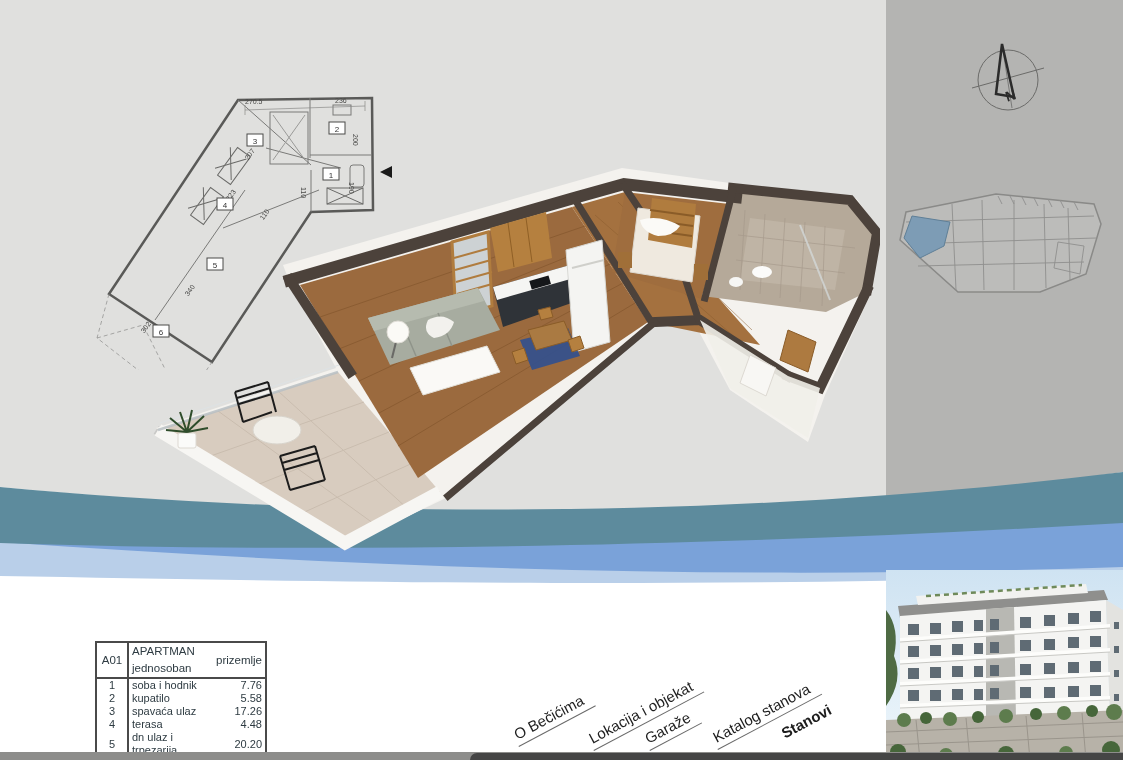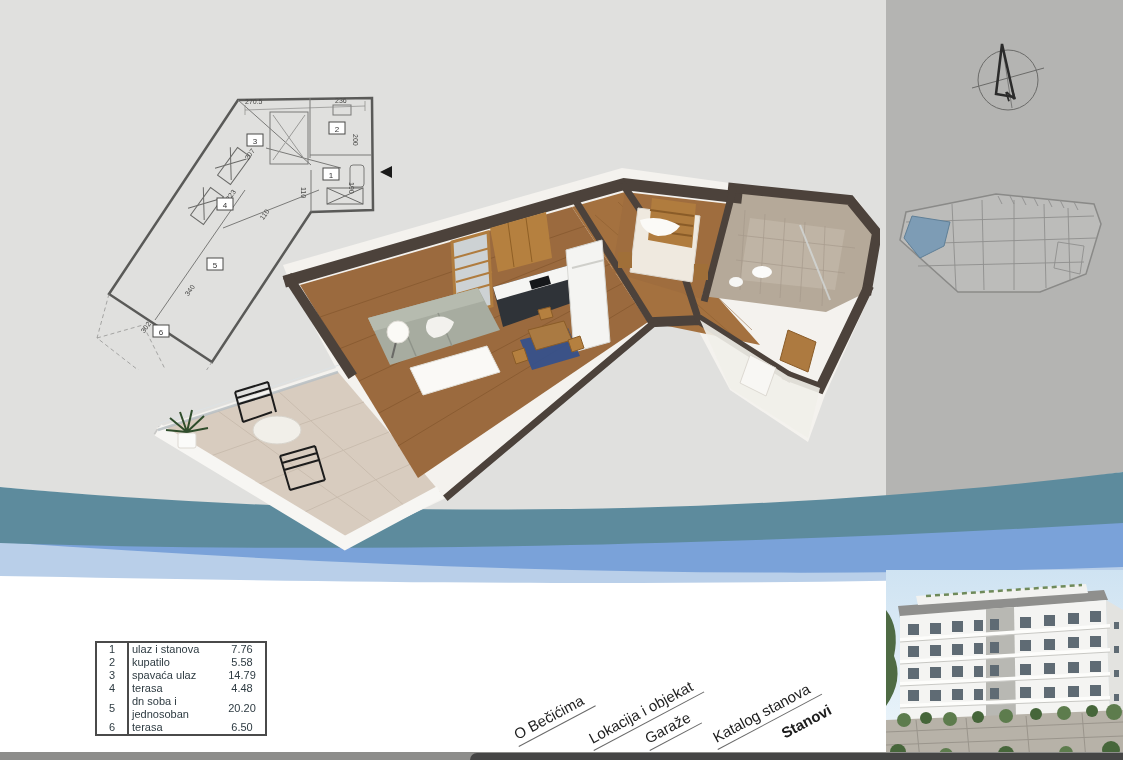--- a/index.html
+++ b/index.html
@@ -12,21 +12,21 @@
   .apt3d{position:absolute;left:140px;top:140px;width:740px;height:440px;z-index:3;}
   .compass{position:absolute;left:966px;top:36px;width:84px;height:84px;z-index:2;}
   .siteplan{position:absolute;left:898px;top:182px;width:212px;height:140px;z-index:2;}
   .photo{position:absolute;left:886px;top:570px;width:237px;height:190px;z-index:4;}
   
   .roomtable{position:absolute;left:95px;top:641px;width:172px;z-index:5;background:#fff;
     border:2px solid #4a4a4a;border-collapse:collapse;color:#2e3b42;font-size:11px;}
   .roomtable td{padding:0 3px;line-height:13px;}
   .roomtable .hdr td{border-bottom:2px solid #4a4a4a;line-height:17px;font-size:11.5px;}
   .roomtable .numcol{width:24px;text-align:center;border-right:2px solid #4a4a4a;}
-  .roomtable .areacol{text-align:center;width:40px;}
+  .roomtable .areacol{text-align:right;width:40px;}
   .roomtable .sub{text-align:right;color:#2e3b42;}
   
   .nav-link{position:absolute;display:inline-block;white-space:nowrap;z-index:6;
     transform:rotate(-28deg);transform-origin:left bottom;color:#1d1d1d;font-size:15px;
     padding:2px 8px 3px 2px;border-bottom:1px solid #6a6a6a;cursor:pointer;text-decoration:none;}
   .nav-1{left:519px;top:724px;}
   .nav-2{left:594px;top:728px;}
   .nav-3{left:650px;top:728px;}
   .nav-4{left:718px;top:727px;}
   .nav-5{left:786px;top:723px;font-weight:bold;border-bottom:none;}
@@ -232,43 +232,48 @@
     <path d="M54,22 L58,108 M84,18 L86,108 M116,18 L116,108 M146,22 L148,106 M170,26 L172,98"></path>
     <path d="M8,40 L196,34 M10,62 L198,56 M20,84 L186,80"></path>
     <path d="M100,14 L104,22 M112,14 L116,22 M124,15 L128,23 M136,16 L140,24 M150,17 L154,25 M162,18 L166,26 M176,20 L180,28"></path>
     <path d="M160,60 L186,64 L182,92 L156,86 Z"></path>
   </g>
   <polygon points="14,34 52,40 46,64 22,76 6,56" fill="#7d9cb5" stroke="#5f7f97" stroke-width="1"></polygon>
 </svg>
 
 <table class="roomtable" cellspacing="0">
   <tbody>
+      <tr class="hdr">
+    <td class="numcol">A01</td>
+    <td>APARTMAN jednosoban</td>
+    <td class="sub">prizemlje</td>
+  </tr>
   <tr>
     <td class="numcol">1</td>
-    <td>ulaz i stanova</td>
+    <td>soba i hodnik</td>
     <td class="areacol">7.76</td>
   </tr>
   <tr>
     <td class="numcol">2</td>
     <td>kupatilo</td>
     <td class="areacol">5.58</td>
   </tr>
   <tr>
     <td class="numcol">3</td>
     <td>spavaća ulaz</td>
-    <td class="areacol">14.79</td>
+    <td class="areacol">17.26</td>
   </tr>
   <tr>
     <td class="numcol">4</td>
     <td>terasa</td>
     <td class="areacol">4.48</td>
   </tr>
   <tr>
     <td class="numcol">5</td>
-    <td>dn soba i jednosoban</td>
+    <td>dn ulaz i trpezarija</td>
     <td class="areacol">20.20</td>
   </tr>
   <tr>
     <td class="numcol">6</td>
     <td>terasa</td>
     <td class="areacol">6.50</td>
   </tr>
 
 </tbody>
   </table>

